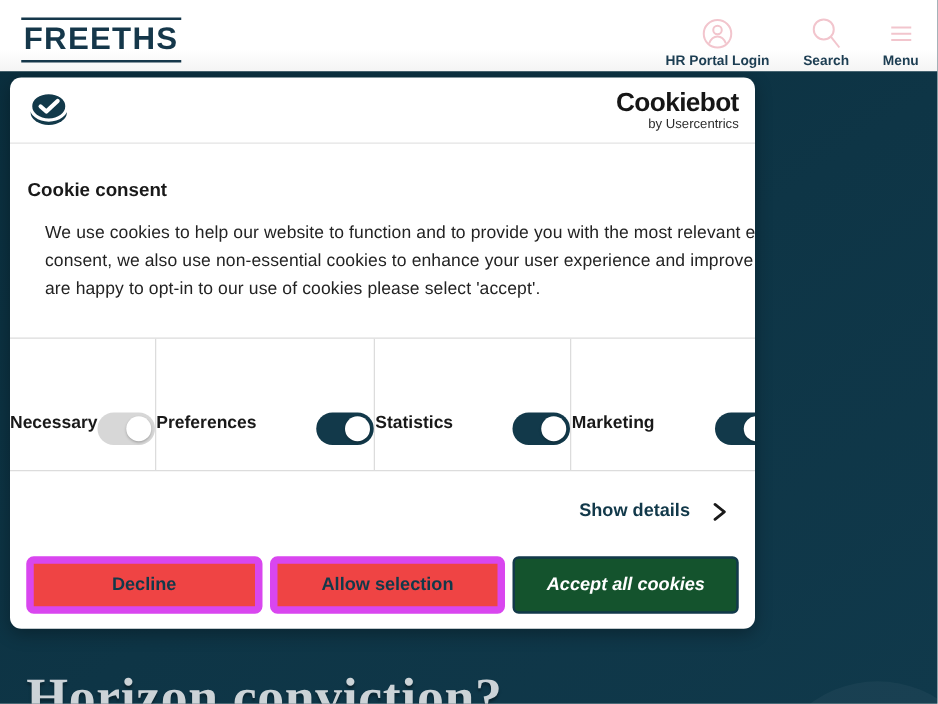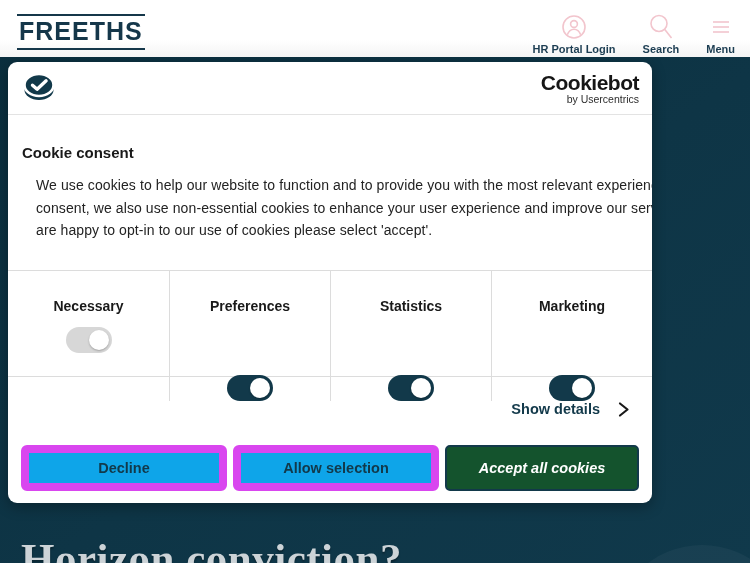--- a/index.html
+++ b/index.html
@@ -40,21 +40,21 @@
   .hero-heading {
     position: absolute; left: 21px; top: 477px;
     font-family: "Liberation Serif", serif; font-weight: bold;
     font-size: 43px; letter-spacing: 0.5px; color: #ccd3d7;
     text-shadow: 0 2px 2px rgba(0,0,0,0.35);
     white-space: nowrap;
   }
 
   
   .cookie-dialog {
-    position: absolute; left: 8px; top: 62px; width: 644px; height: 441px;
+    position: absolute; left: 8px; top: 62px; width: 596px; height: 441px;
     background: #ffffff; border-radius: 9px;
     box-shadow: 0 4px 14px rgba(0,0,0,0.3);
     z-index: 2; overflow: hidden;
   }
   .dialog-header {
     height: 53px; display: flex; align-items: center; justify-content: space-between;
     padding: 0 13px; border-bottom: 1px solid #e3e3e3;
   }
   .cookiebot-wordmark { text-align: right; line-height: 1; cursor: pointer; }
   .cookiebot-name { font-size: 21px; font-weight: bold; color: #161616; letter-spacing: -0.5px; }
@@ -65,21 +65,21 @@
     margin: 13px 28px 0; width: 708px;
     font-size: 14px; line-height: 22.5px; color: #232323; letter-spacing: 0.1px;
   }
 
   .toggle-table {
     margin-top: 28px; display: grid; grid-template-columns: repeat(4, 1fr);
     border-top: 1px solid #dcdcdc; border-bottom: 1px solid #dcdcdc;
     height: 107px;
   }
   .toggle-cell {
-    display: flex; flex-direction: column; align-items: center;
+    display: flex; flex-direction: row; align-items: center;
     padding-top: 27px;
   }
   .toggle-cell + .toggle-cell { border-left: 1px solid #dcdcdc; gap: 48px; }
   .toggle-label { font-size: 14px; font-weight: bold; color: #191919; }
   .toggle {
     position: relative; margin-top: 13px; width: 46px; height: 26px;
     border-radius: 13px; cursor: pointer;
   }
   .toggle[data-state="on"] { background: #12394a; }
   .toggle[data-state="disabled-on"] { background: #d7d7d7; cursor: default; }
@@ -95,22 +95,22 @@
   }
   .details-link { font-size: 14.5px; font-weight: bold; color: #12394a; cursor: pointer; }
   .details-chevron { display: flex; align-items: center; cursor: pointer; }
 
   .buttons-row { display: flex; gap: 6px; margin: 26px 13px 0; }
   .btn {
     flex: 1; height: 46px; font-family: "Liberation Sans", sans-serif;
     font-size: 14.5px; font-weight: bold; cursor: pointer;
   }
   .btn-outline {
-    background: #0ea5e9; color: #12394a;
-    border: 8px solid #d946ef; border-radius: 6px;
+    background: #ef4444; color: #12394a;
+    border: 6px solid #d946ef; border-radius: 6px;
   }
   .btn-solid {
     background: #14532d; color: #ffffff;
     border: 2px solid #12394a; border-radius: 5px; font-style: italic;
   }
 </style>
 </head>
 <body>
 
 <div class="hero">

